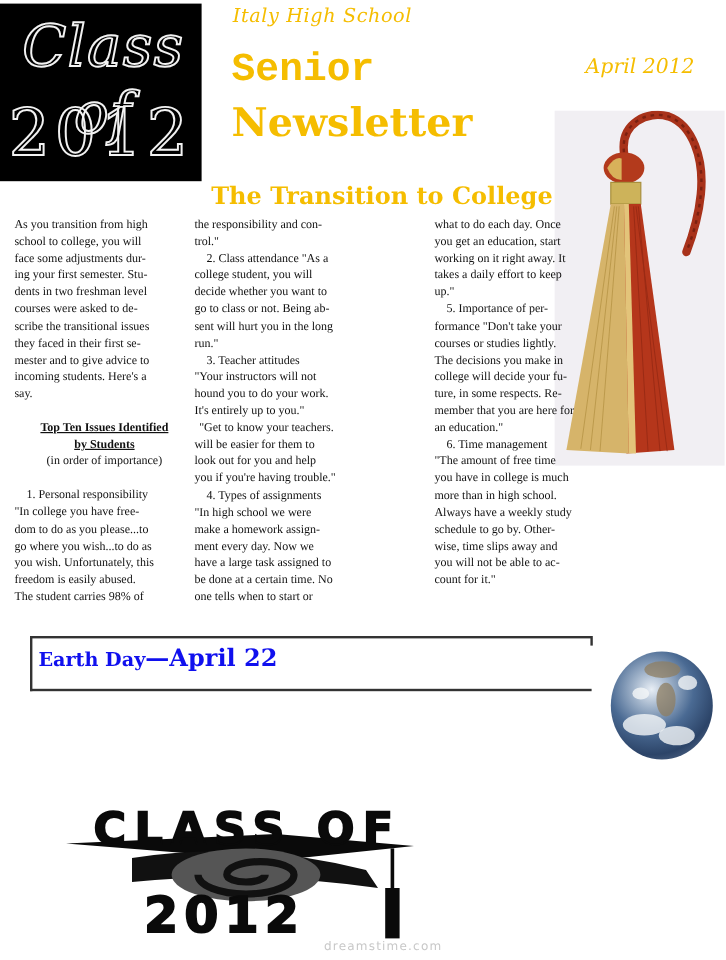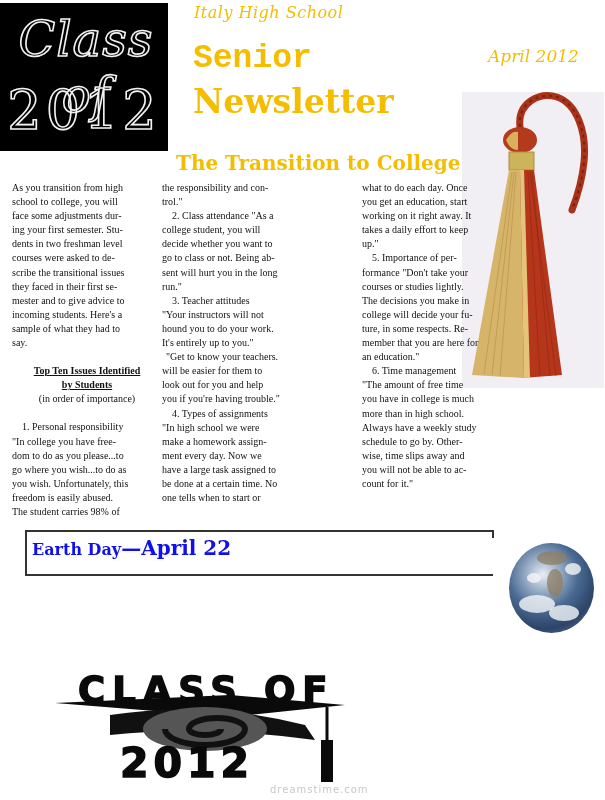--- a/index.html
+++ b/index.html
@@ -121,21 +121,20 @@
   <p>As you transition from high</p>
   <p>school to college, you will</p>
   <p>face some adjustments dur-</p>
   <p>ing your first semester. Stu-</p>
   <p>dents in two freshman level</p>
   <p>courses were asked to de-</p>
   <p>scribe the transitional issues</p>
   <p>they faced in their first se-</p>
   <p>mester and to give advice to</p>
   <p>incoming students. Here's a</p>
-  <p>sample of what they had to</p>
   <p>say.</p>
   <div class="gap"></div>
   <p class="centered u">Top Ten Issues Identified</p>
   <p class="centered u">by Students</p>
   <p class="centered">(in order of importance)</p>
   <div class="gap"></div>
   <p class="ind"><span>1. </span><b>Personal responsibility</b></p>
   <p>"In college you have free-</p>
   <p>dom to do as you please...to</p>
   <p>go where you wish...to do as</p>

